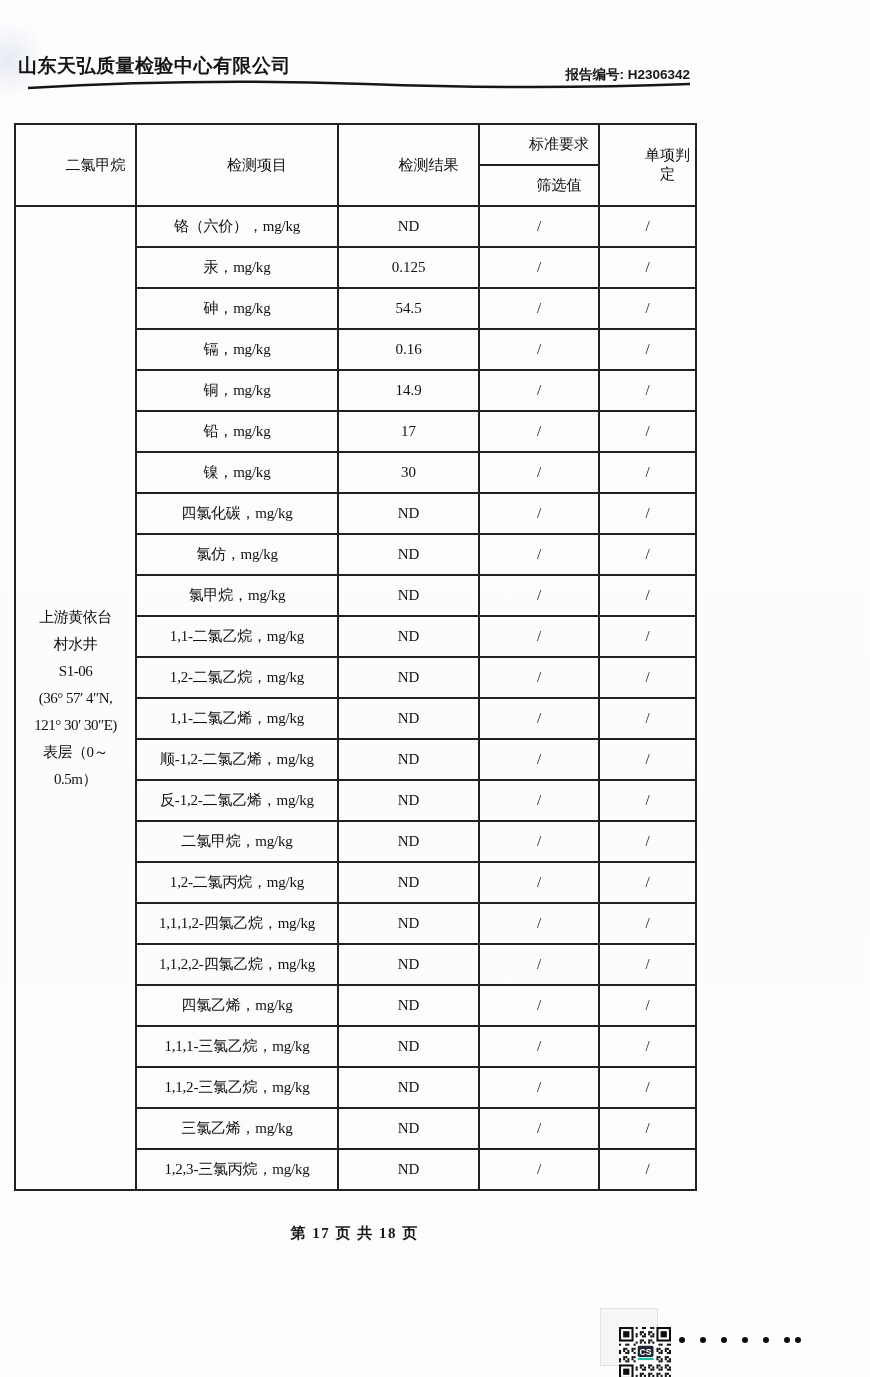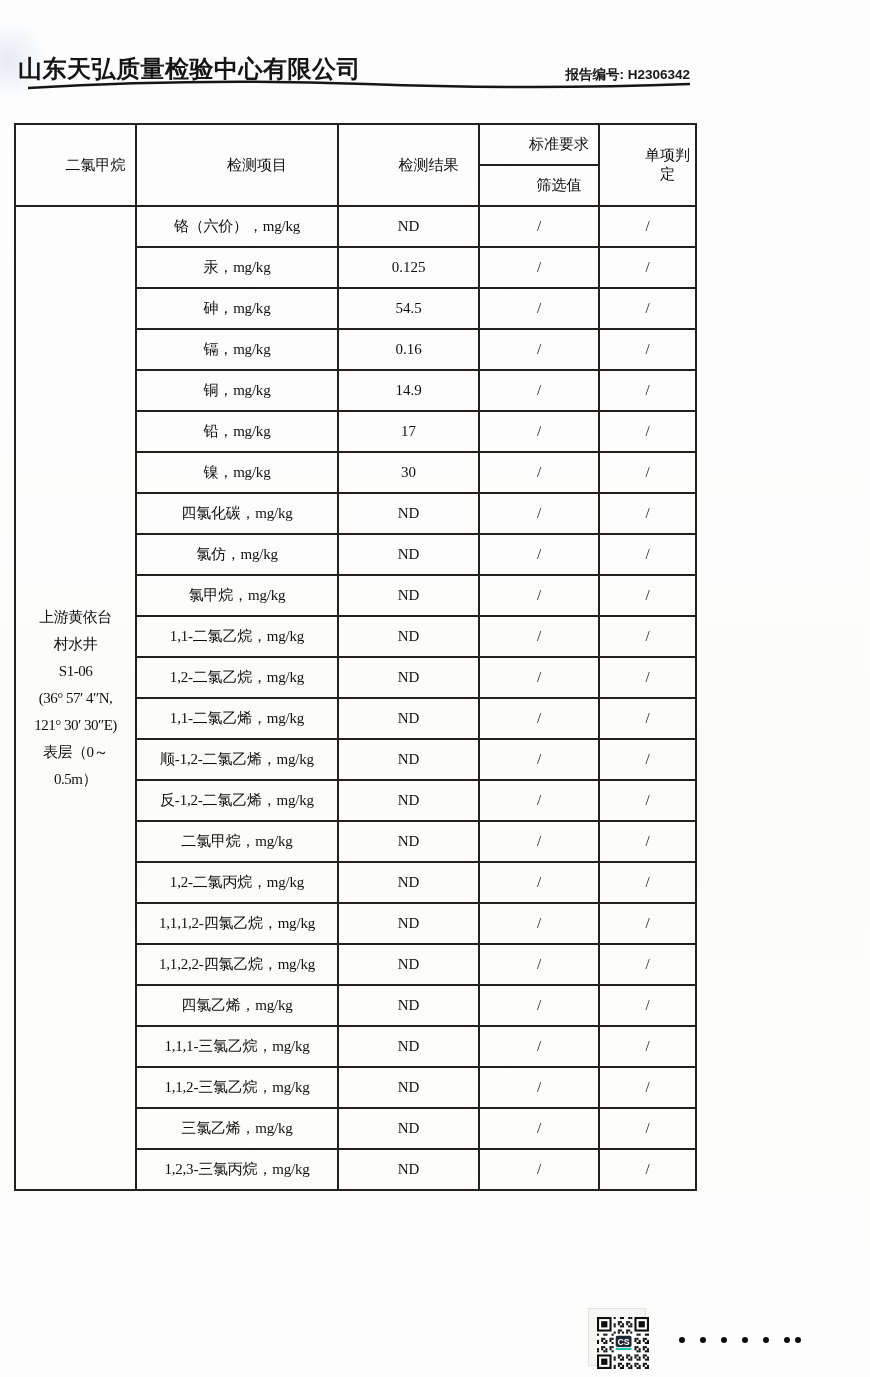--- a/index.html
+++ b/index.html
@@ -16,21 +16,21 @@
     color: #121212;
   }
 
   
   .company-name {
     position: absolute;
     left: 18px;
     top: 53px;
     font-family: "Liberation Sans", "DejaVu Sans", sans-serif;
     font-weight: 700;
-    font-size: 24px;
+    font-size: 19px;
     letter-spacing: 0.5px;
     color: #151515;
   }
   .report-no {
     position: absolute;
     right: 180px;
     top: 66px;
     font-family: "Liberation Sans", "DejaVu Sans", sans-serif;
     font-weight: 700;
     font-size: 13.5px;
@@ -89,27 +89,27 @@
     text-align: center;
     font-size: 15px;
     font-weight: 600;
     letter-spacing: 1.5px;
     color: #171717;
   }
 
   
   .qr-wrap {
     position: absolute;
-    left: 588px;
+    left: 600px;
     top: 1308px;
     width: 58px;
     height: 58px;
     background: #f6f6f5;
     border: 1px solid #e2e2e0;
-    padding: 8px;
+    padding: 18px;
   }
   .dot-row {
     position: absolute;
     left: 679px;
     top: 1336px;
     height: 7px;
     display: flex;
     align-items: center;
   }
   .qr-dot {
@@ -312,20 +312,21 @@
   </tr>
         <tr>
     <td class="item-cell">1,2,3-三氯丙烷，mg/kg</td>
     <td class="result-cell">ND</td>
     <td class="slash-cell">/</td>
     <td class="slash-cell">/</td>
   </tr>
       </tbody>
   </table>
 
+  <div class="page-footer">第 17 页 共 18 页</div>
 
   <div class="qr-wrap">
     <svg width="52" height="52" viewBox="0 0 25 25">
       <rect x="0" y="0" width="25" height="25" fill="#ffffff"></rect>
 
       <g fill="#0e0e0e">
         <rect x="0" y="0" width="7" height="7"></rect>
         <rect x="18" y="0" width="7" height="7"></rect>
         <rect x="0" y="18" width="7" height="7"></rect>
       </g>

